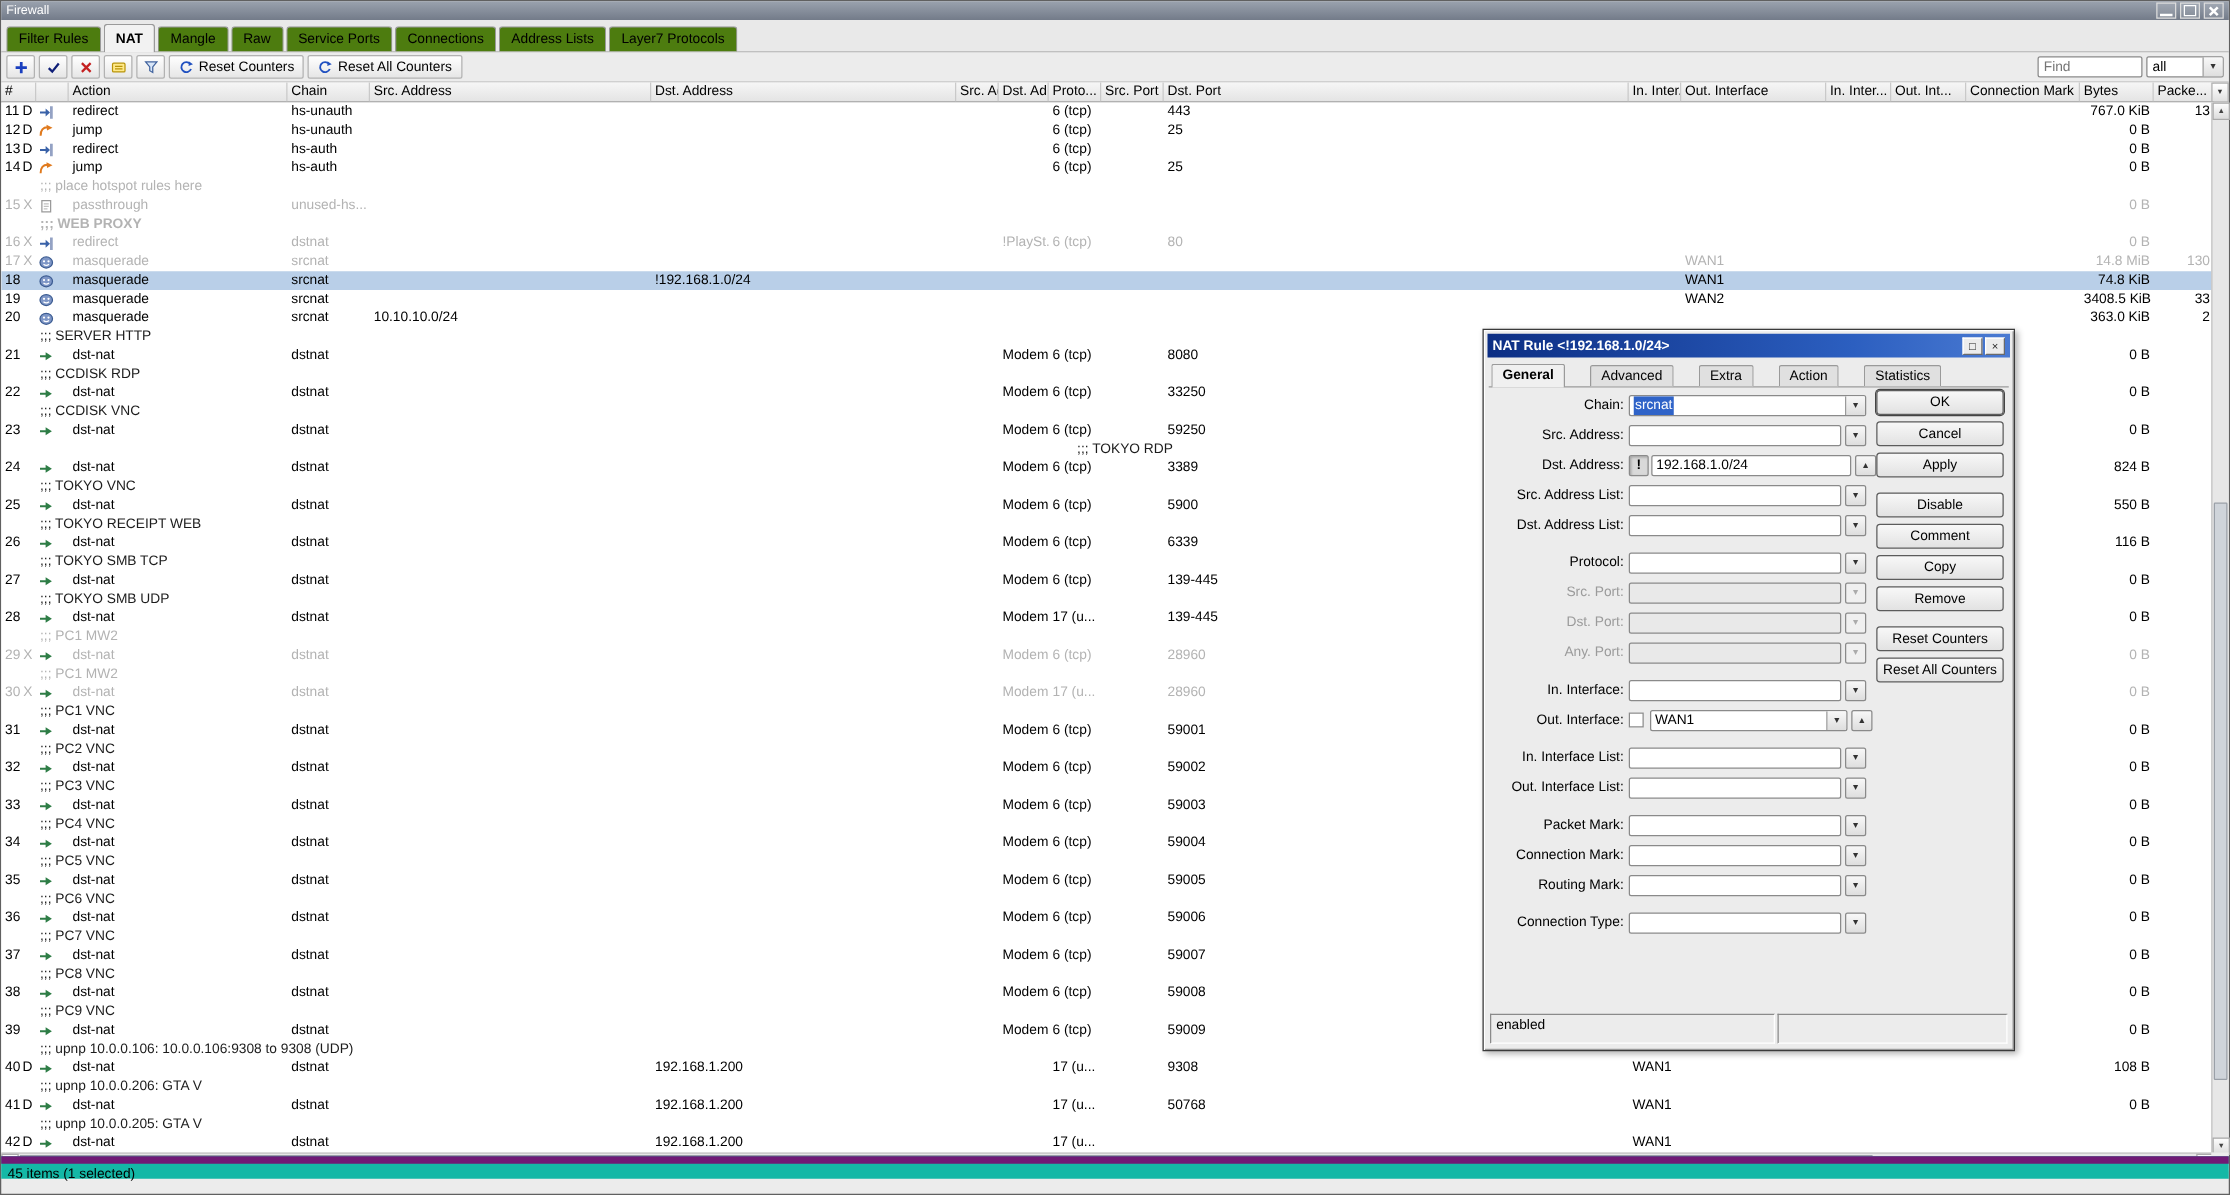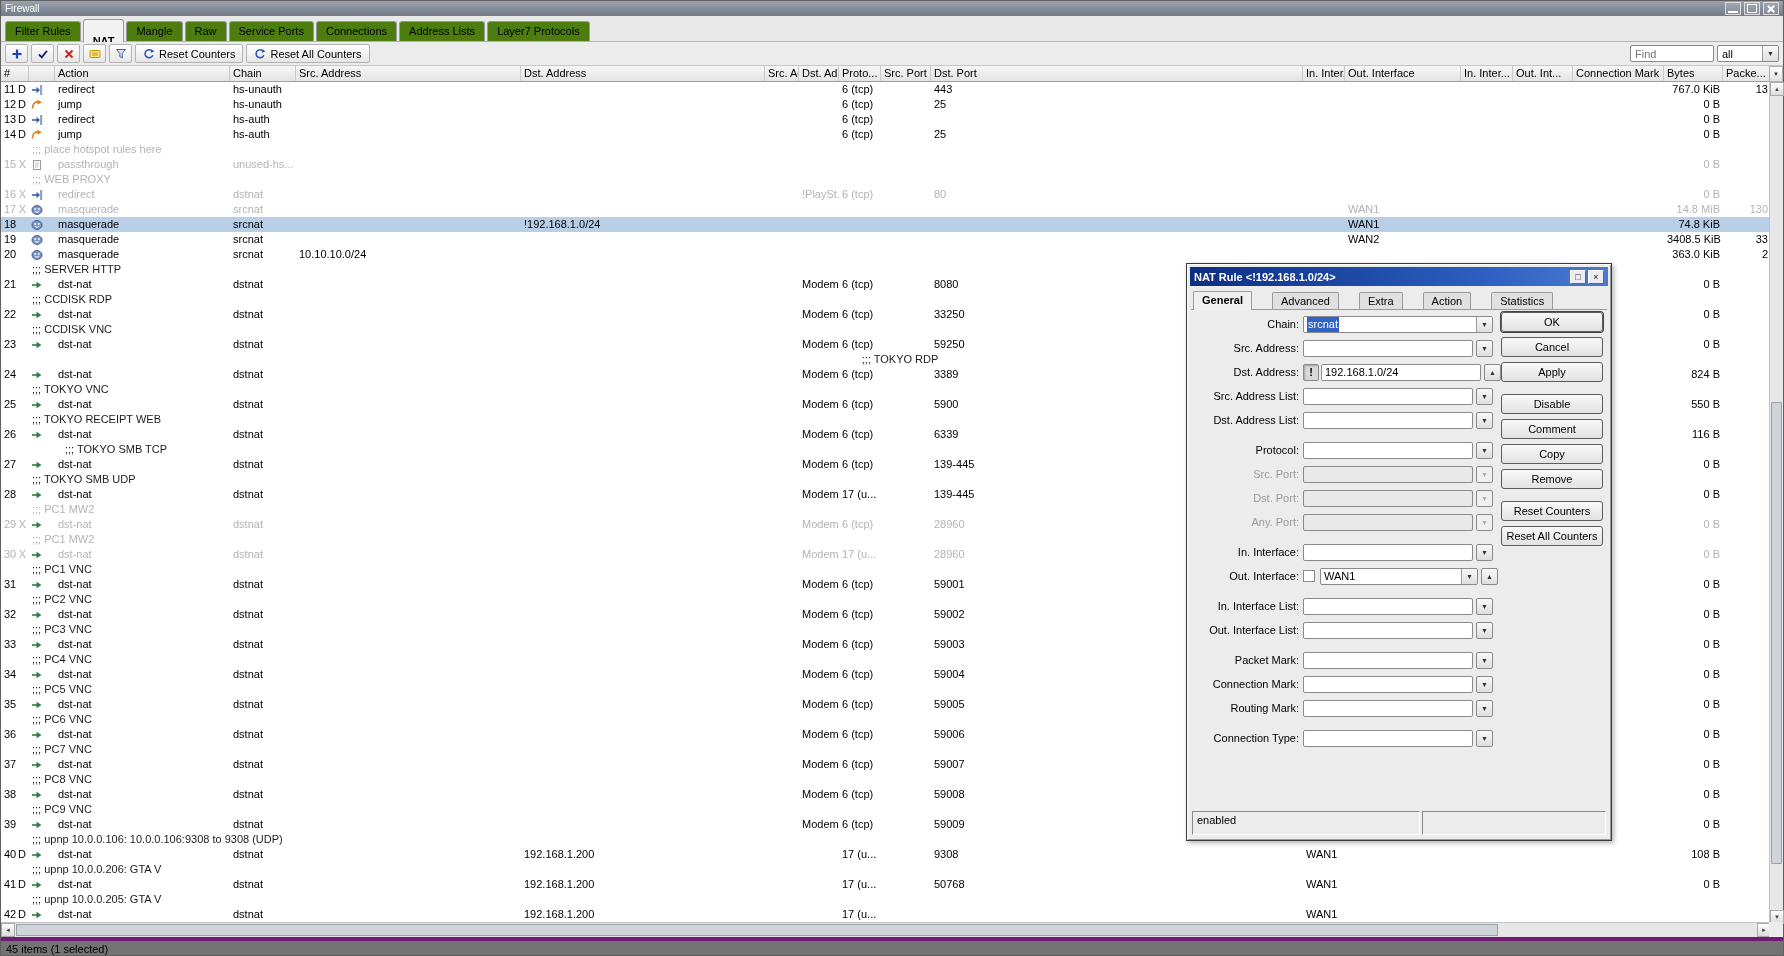--- a/index.html
+++ b/index.html
@@ -17,21 +17,21 @@
   .wbtn.max::after{content:"";position:absolute;left:2px;right:2px;top:1px;bottom:1px;border:1px solid #fff}
   .wbtn.close::before,.wbtn.close::after{content:"";position:absolute;left:50%;top:50%;width:9px;height:2px;background:#fff}
   .wbtn.close::before{transform:translate(-50%,-50%) rotate(45deg)}
   .wbtn.close::after{transform:translate(-50%,-50%) rotate(-45deg)}
 
   
   .tabbar{position:absolute;top:15px;left:0;right:0;height:26px;background:#e9e9e9;
           border-bottom:1px solid #b3b3b3;display:flex;align-items:flex-end;gap:2px;padding:3px 4px 0;box-sizing:border-box}
   .tab{border:1px solid #9a9a9a;border-bottom:none;border-radius:3px 3px 0 0;padding:3px 9px;
        background:#4d7c0f;line-height:13px;height:20px;box-sizing:border-box;white-space:nowrap}
-  .tab.active{background:#f2f2f2;font-weight:bold;height:23px;padding-top:15px;margin-bottom:-1px}
+  .tab.active{background:#f2f2f2;font-weight:bold;height:23px;padding-top:5px;margin-bottom:-1px}
 
   
   .toolbar{position:absolute;top:41px;left:0;right:0;height:24px;background:#ececec;border-bottom:1px solid #c6c6c6;
            display:flex;align-items:center;gap:3px;padding:0 4px;box-sizing:border-box}
   .ibtn{width:23px;height:19px;border:1px solid #b2b2b2;border-radius:2px;background:linear-gradient(#ffffff,#e6e6e6);
         display:flex;align-items:center;justify-content:center;box-sizing:border-box}
   .ti{width:12px;height:12px}
   .tbtn{height:19px;border:1px solid #b2b2b2;border-radius:2px;background:linear-gradient(#ffffff,#e6e6e6);
         display:flex;align-items:center;gap:4px;padding:0 7px;box-sizing:border-box;white-space:nowrap}
   .spacer{flex:1}
@@ -65,21 +65,21 @@
   .vscroll{position:absolute;top:81px;right:0;width:14px;height:842px;background:#e7e7e7;border-left:1px solid #c2c2c2;box-sizing:border-box}
   .sbtn{width:14px;height:14px;background:linear-gradient(#fdfdfd,#dcdcdc);border:1px solid #aaa;
         box-sizing:border-box;font-size:6px;text-align:center;line-height:12px;color:#444}
   .vscroll .sbtn.down{position:absolute;bottom:0;left:0}
   .vthumb{position:absolute;left:1px;right:1px;top:320px;height:460px;background:#cfd4da;border:1px solid #9aa0a8;border-radius:1px}
   .hscroll{position:absolute;left:0;bottom:18px;height:15px;width:1770px;background:#e7e7e7;border-top:1px solid #c2c2c2;box-sizing:border-box}
   .hscroll .sbtn{position:absolute;left:0;top:0}
   .hscroll .sbtn.rightb{left:auto;right:0}
   .hthumb{position:absolute;top:1px;bottom:1px;left:15px;width:1480px;background:#cfd4da;border:1px solid #9aa0a8}
   .scorner{position:absolute;right:0;bottom:18px;width:14px;height:15px;background:#ececec}
-  .statusbar{position:absolute;left:0;right:0;bottom:0;height:18px;background:#737373;border-top:4px solid #701a75;
+  .statusbar{position:absolute;left:0;right:0;bottom:12px;height:18px;background:#14b8a6;border-top:6px solid #701a75;
              padding:2px 5px;box-sizing:border-box}
 
   
   .dialog{position:absolute;left:1186px;top:263px;width:426px;height:578px;background:#ececec;
           border:1px solid #3a3a3a;box-shadow:inset 1px 1px 0 #fff,inset -1px -1px 0 #9a9a9a,2px 2px 5px rgba(0,0,0,0.30);
           z-index:10;box-sizing:border-box}
   .dlg-title{position:absolute;left:3px;right:3px;top:3px;height:19px;display:flex;align-items:center;padding:0 4px;
              background:linear-gradient(90deg,#0c2e84,#2c5fc0 70%,#4a7ad2);color:#fff;font-weight:bold;box-sizing:border-box}
   .dtext{flex:1;white-space:nowrap;overflow:hidden}
   .dbtn{width:16px;height:14px;margin-left:2px;background:#ececec;border:1px solid;border-color:#fff #6a6a6a #6a6a6a #fff;
@@ -374,21 +374,21 @@
         <div class="cell"></div>
         <div class="cell"></div>
         <div class="cell"></div>
         <div class="cell"></div>
         <div class="cell"></div>
         <div class="cell rnum">0 B</div>
         <div class="cell rnum"></div>
       </div>
       <div class="grid-row cols dis">
         <div class="cell"></div>
-        <div class="cell ccell" style="grid-column: 2 / -1;">;;; WEB PROXY</div>
+        <div class="cell ccell" style="grid-column: 2 / -1; font-weight: bold;">;;; WEB PROXY</div>
       </div>
       <div class="grid-row cols dis">
         <div class="cell numc">
           <span>16</span>
           <span class="flag">X</span>
         </div>
         <div class="cell iconc">
           <svg class="ric" viewBox="0 0 12 12">
             <use href="#i-redirect"></use>
           </svg>
@@ -699,21 +699,21 @@
         <div class="cell"></div>
         <div class="cell"></div>
         <div class="cell"></div>
         <div class="cell"></div>
         <div class="cell"></div>
         <div class="cell rnum">116 B</div>
         <div class="cell rnum"></div>
       </div>
       <div class="grid-row cols">
         <div class="cell"></div>
-        <div class="cell ccell" style="grid-column: 2 / -1; margin-left: 33px;">;;; TOKYO SMB TCP</div>
+        <div class="cell ccell" style="grid-column: 2 / -1;">;;; TOKYO SMB TCP</div>
       </div>
       <div class="grid-row cols">
         <div class="cell numc">
           <span>27</span>
           <span class="flag"></span>
         </div>
         <div class="cell iconc">
           <svg class="ric" viewBox="0 0 12 12">
             <use href="#i-dstnat"></use>
           </svg>

